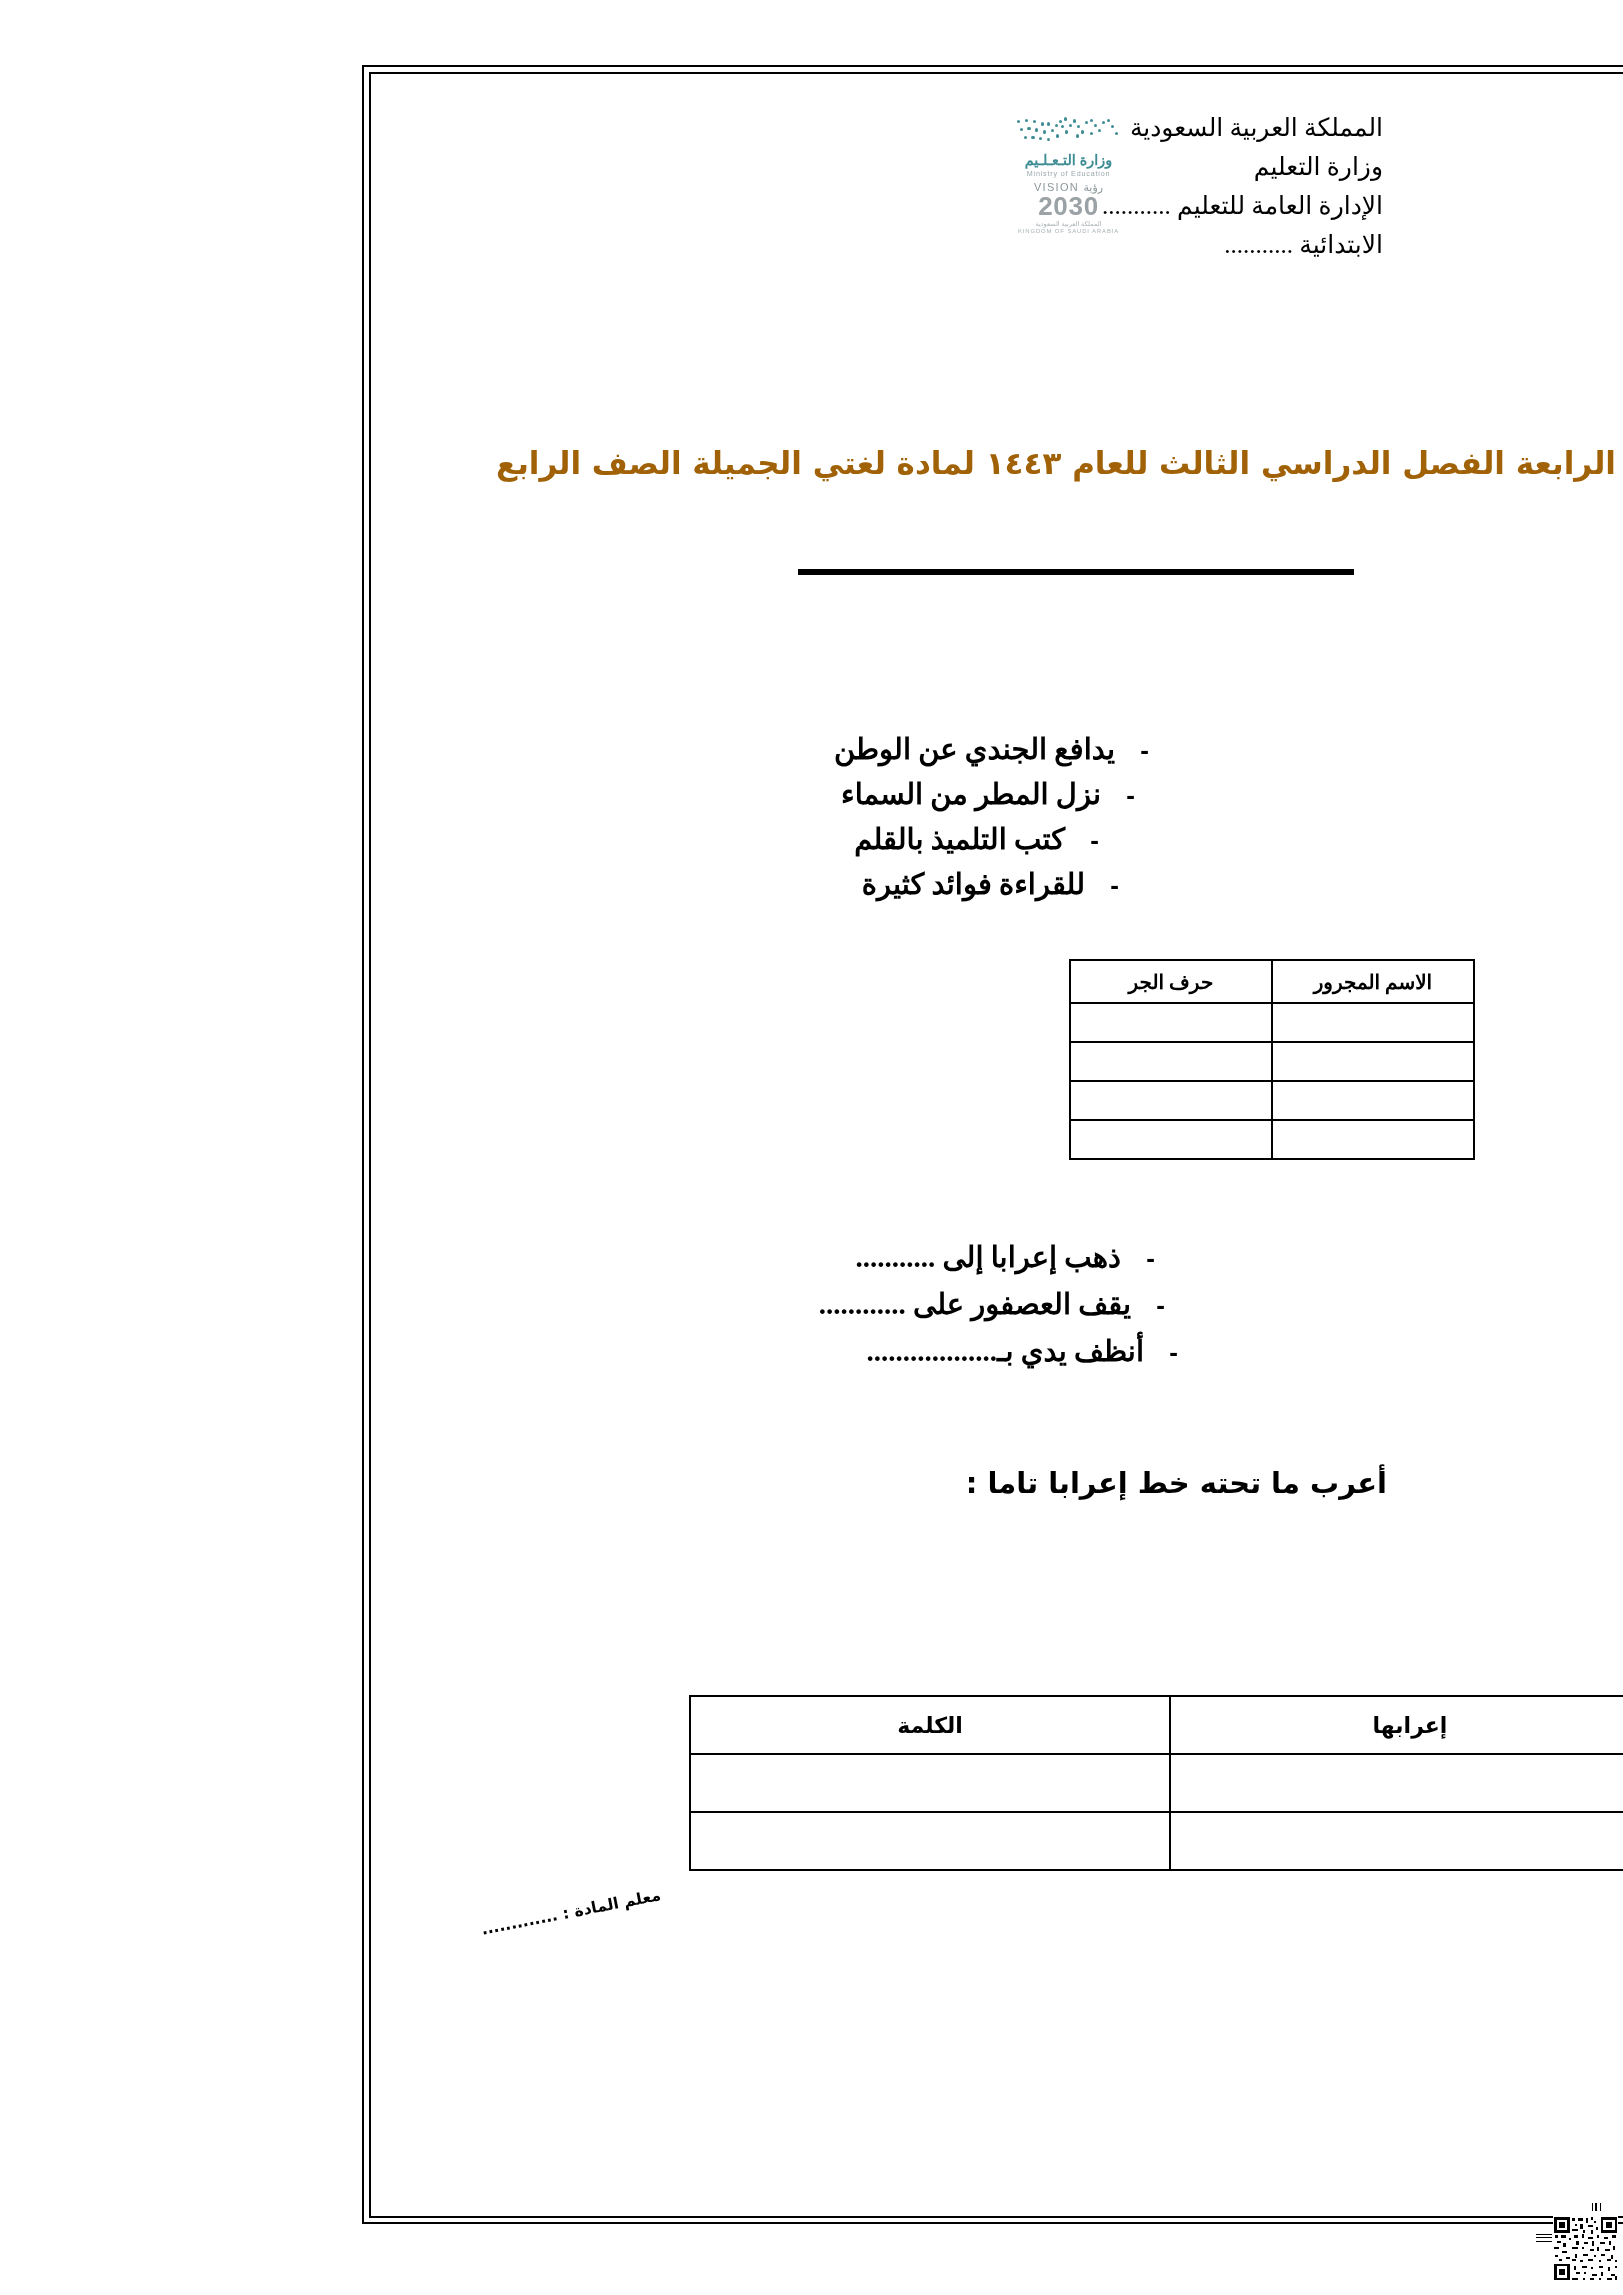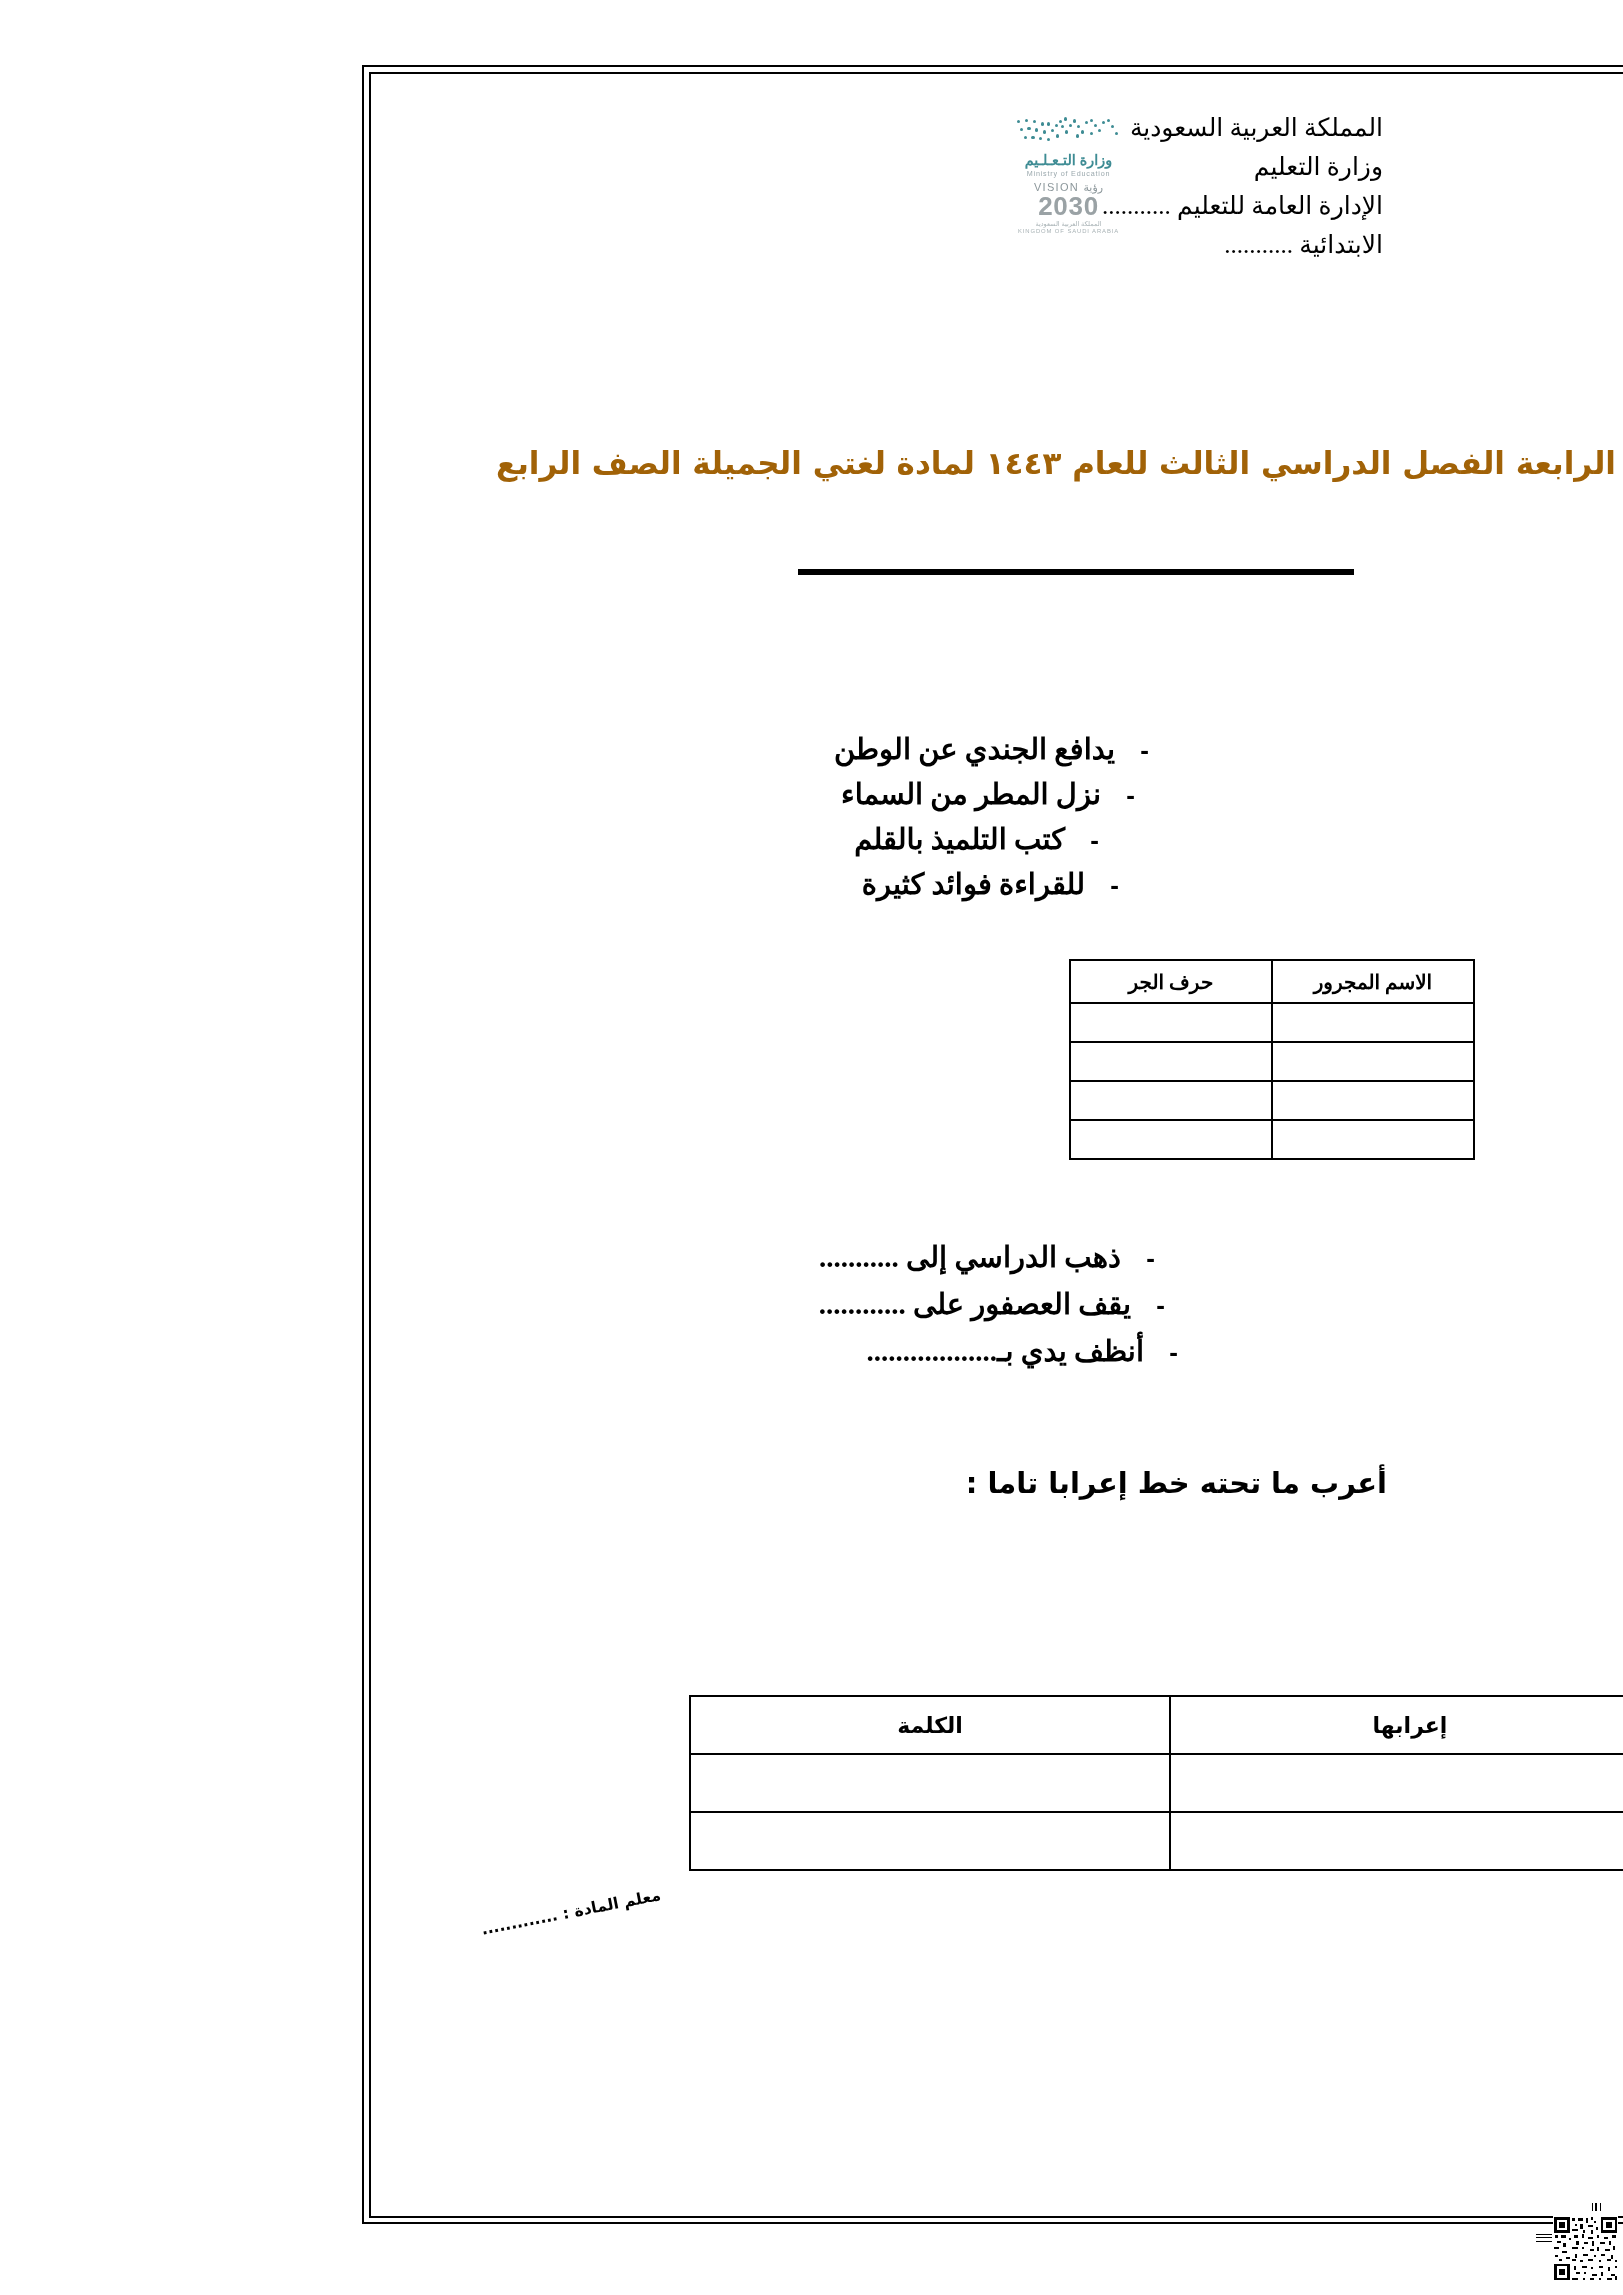--- a/index.html
+++ b/index.html
@@ -563,21 +563,21 @@
       </tbody>
     </table>
 
     <div class="q2-heading">
       <span class="q2-dash">-</span>
     </div>
 
     <div class="blank-list">
       <div class="b-item j0">
         <span class="b-dash">-</span>
-        <span class="b-text">ذهب الدراسي إلى ...........</span>
+        <span class="b-text">ذهب إعرابا إلى ...........</span>
       </div>
       <div class="b-item j1">
         <span class="b-dash">-</span>
         <span class="b-text">يقف العصفور على ............</span>
       </div>
       <div class="b-item j2">
         <span class="b-dash">-</span>
         <span class="b-text">أنظف يدي بـ..................</span>
       </div>
     </div>

